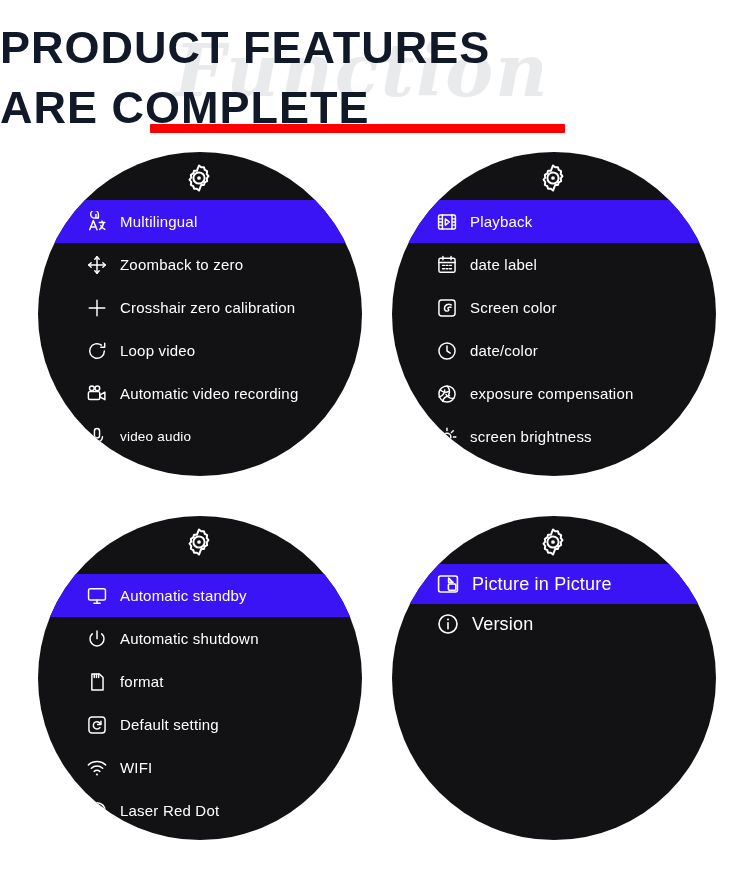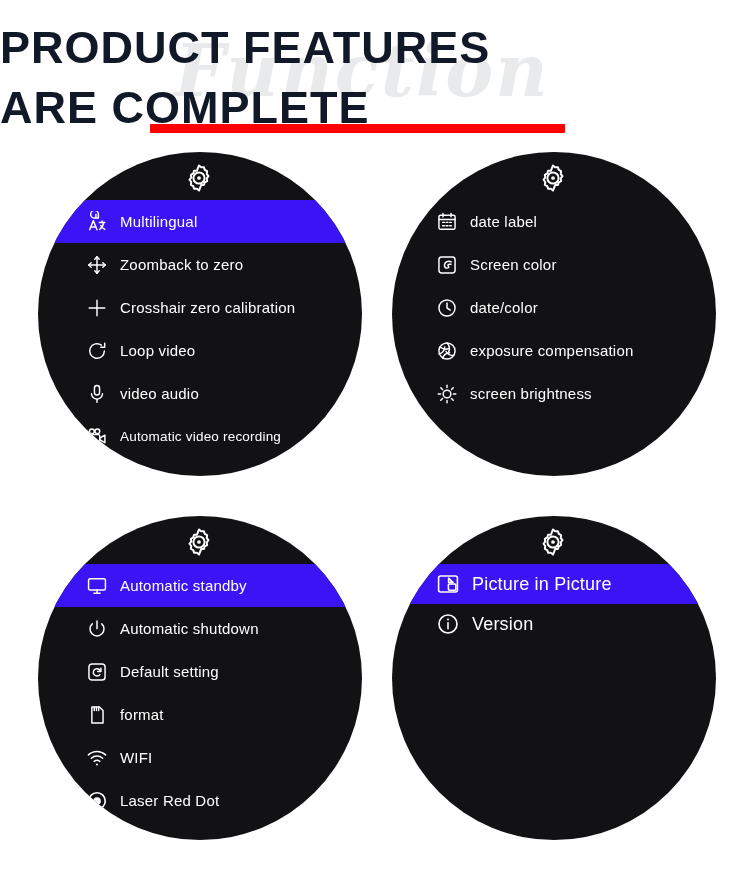--- a/index.html
+++ b/index.html
@@ -80,21 +80,21 @@
     white-space:nowrap;
     letter-spacing:.2px;
   }
   
   #screen-0 .menu{top:48px;}
   #screen-0 .row{padding-left:46px;}
   #screen-0 .row:nth-child(6) .lbl{font-size:13.5px;}
   #screen-1 .menu{top:48px;}
   #screen-1 .row{padding-left:42px;}
   #screen-1 .row .lbl{font-size:15px;}
-  #screen-2 .menu{top:48px;}
+  #screen-2 .menu{top:58px;}
   #screen-2 .row{padding-left:46px;}
   #screen-3 .menu{top:48px;}
   #screen-3 .row{height:40px;padding-left:42px;}
   #screen-3 .row .lbl{font-size:18px;}
   #screen-3 .row .ico{width:28px;height:28px;flex:0 0 28px;}
 </style>
 </head>
 <body>
 
 <div class="header">
@@ -153,49 +153,60 @@
           <svg viewBox="0 0 24 24" width="22" height="22" fill="none" stroke="currentColor" stroke-width="1.6" stroke-linecap="round" stroke-linejoin="round">
             <path d="M20 12a8 8 0 1 1-3.2-6.4"></path>
             <path d="M20.4 3.6v4.2h-4.2"></path>
           </svg>
         </span>
         <span class="lbl">Loop video</span>
       </div>
       <div class="row">
         <span class="ico">
           <svg viewBox="0 0 24 24" width="22" height="22" fill="none" stroke="currentColor" stroke-width="1.6" stroke-linecap="round" stroke-linejoin="round">
-            <rect x="9.2" y="2.8" width="5.6" height="10.4" rx="2.8"></rect>
-            <path d="M6 11.6a6 6 0 0 0 12 0"></path>
-            <path d="M12 17.6V21"></path>
-          </svg>
-        </span>
-        <span class="lbl">video audio</span>
-      </div>
-      <div class="row">
-        <span class="ico">
-          <svg viewBox="0 0 24 24" width="22" height="22" fill="none" stroke="currentColor" stroke-width="1.6" stroke-linecap="round" stroke-linejoin="round">
             <rect x="2.6" y="9.4" width="12.4" height="8.6" rx="1.6"></rect>
             <path d="M15 13.2l5.6-3.2v8.2L15 15z"></path>
             <circle cx="6.4" cy="5.8" r="2.6"></circle>
             <circle cx="12.4" cy="5.8" r="2.6"></circle>
           </svg>
         </span>
         <span class="lbl">Automatic video recording</span>
+      </div>
+      <div class="row">
+        <span class="ico">
+          <svg viewBox="0 0 24 24" width="22" height="22" fill="none" stroke="currentColor" stroke-width="1.6" stroke-linecap="round" stroke-linejoin="round">
+            <rect x="9.2" y="2.8" width="5.6" height="10.4" rx="2.8"></rect>
+            <path d="M6 11.6a6 6 0 0 0 12 0"></path>
+            <path d="M12 17.6V21"></path>
+          </svg>
+        </span>
+        <span class="lbl">video audio</span>
       </div>
     </div>
 </div>
 <div class="screen" id="screen-1">
   <div class="gear-wrap">
       <span class="gear"><svg viewBox="0 0 24 24" width="32" height="32" fill="none" stroke="#ffffff" stroke-width="1.5" stroke-linejoin="round">
           <path d="M12 2.6l1.6 1.3h2.1l.6 2 1.8 1 -.3 2.1 1.3 1.6 -1.3 1.6 .3 2.1 -1.8 1 -.6 2h-2.1L12 21.4 10.4 20.1H8.3l-.6-2 -1.8-1 .3-2.1L4.9 13.3 6.2 11.7 5.9 9.6l1.8-1 .6-2h2.1z"></path>
           <circle cx="12" cy="12" r="4.2"></circle>
           <circle cx="12" cy="12" r="1.4" fill="#ffffff" stroke="none"></circle>
         </svg></span>
     </div>
   <div class="menu">
+      <div class="row highlight">
+        <span class="ico">
+          <svg viewBox="0 0 24 24" width="22" height="22" fill="none" stroke="currentColor" stroke-width="1.6" stroke-linecap="round" stroke-linejoin="round">
+            <rect x="2.8" y="4.4" width="18.4" height="15.2" rx="1.6"></rect>
+            <path d="M7 4.4v15.2M2.8 8.6h4.2M2.8 12h4.2M2.8 15.4h4.2"></path>
+            <path d="M17.4 4.4v15.2M17.4 8.6h3.8M17.4 12h3.8M17.4 15.4h3.8"></path>
+            <path d="M10.2 8.6l4.4 3.4-4.4 3.4z"></path>
+          </svg>
+        </span>
+        <span class="lbl">Playback</span>
+      </div>
       <div class="row">
         <span class="ico">
           <svg viewBox="0 0 24 24" width="22" height="22" fill="none" stroke="currentColor" stroke-width="1.6" stroke-linecap="round" stroke-linejoin="round">
             <rect x="3.2" y="4.6" width="17.6" height="15.4" rx="1.8"></rect>
             <path d="M3.2 9.2h17.6"></path>
             <path d="M7.6 2.8v3.4M16.4 2.8v3.4"></path>
             <path d="M7.2 12.4h2M11 12.4h2M14.8 12.4h2M7.2 16h2M11 16h2M14.8 16h2"></path>
           </svg>
         </span>
         <span class="lbl">date label</span>
@@ -265,35 +276,35 @@
           <svg viewBox="0 0 24 24" width="22" height="22" fill="none" stroke="currentColor" stroke-width="1.6" stroke-linecap="round" stroke-linejoin="round">
             <path d="M12 3.2v8.4"></path>
             <path d="M6.8 6.4a7.6 7.6 0 1 0 10.4 0"></path>
           </svg>
         </span>
         <span class="lbl">Automatic shutdown</span>
       </div>
       <div class="row">
         <span class="ico">
           <svg viewBox="0 0 24 24" width="22" height="22" fill="none" stroke="currentColor" stroke-width="1.6" stroke-linecap="round" stroke-linejoin="round">
+            <path d="M6.4 3.2h8.2l4 4v13.6H6.4z"></path>
+            <path d="M9 3.6v3.6M11.4 3.6v3.6M13.8 3.6v3.6"></path>
+          </svg>
+        </span>
+        <span class="lbl">format</span>
+      </div>
+      <div class="row">
+        <span class="ico">
+          <svg viewBox="0 0 24 24" width="22" height="22" fill="none" stroke="currentColor" stroke-width="1.6" stroke-linecap="round" stroke-linejoin="round">
             <rect x="3.2" y="3.2" width="17.6" height="17.6" rx="3.4"></rect>
             <path d="M15.8 11.2a4 4 0 1 0-.6 3.6"></path>
             <path d="M16.3 7.8v3.6h-3.6"></path>
           </svg>
         </span>
         <span class="lbl">Default setting</span>
-      </div>
-      <div class="row">
-        <span class="ico">
-          <svg viewBox="0 0 24 24" width="22" height="22" fill="none" stroke="currentColor" stroke-width="1.6" stroke-linecap="round" stroke-linejoin="round">
-            <path d="M6.4 3.2h8.2l4 4v13.6H6.4z"></path>
-            <path d="M9 3.6v3.6M11.4 3.6v3.6M13.8 3.6v3.6"></path>
-          </svg>
-        </span>
-        <span class="lbl">format</span>
       </div>
       <div class="row">
         <span class="ico">
           <svg viewBox="0 0 24 24" width="22" height="22" fill="none" stroke="currentColor" stroke-width="1.6" stroke-linecap="round" stroke-linejoin="round">
             <path d="M2.6 8.6a14 14 0 0 1 18.8 0"></path>
             <path d="M5.8 12.2a9.4 9.4 0 0 1 12.4 0"></path>
             <path d="M8.9 15.7a5 5 0 0 1 6.2 0"></path>
             <circle cx="12" cy="19.2" r="1.1" fill="currentColor" stroke="none"></circle>
           </svg>
         </span>

